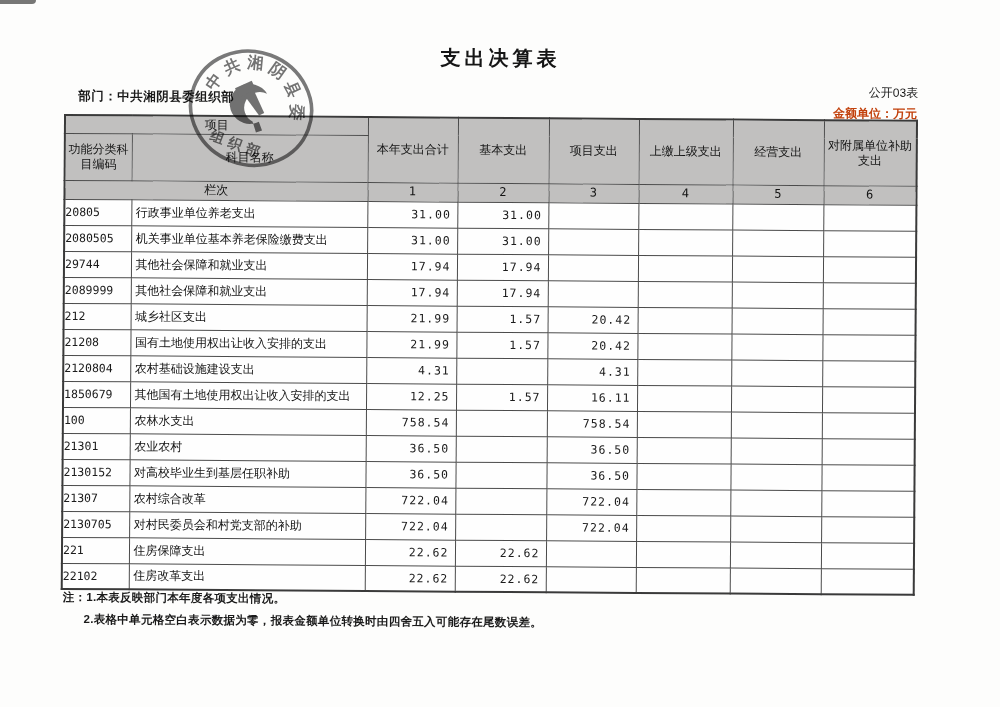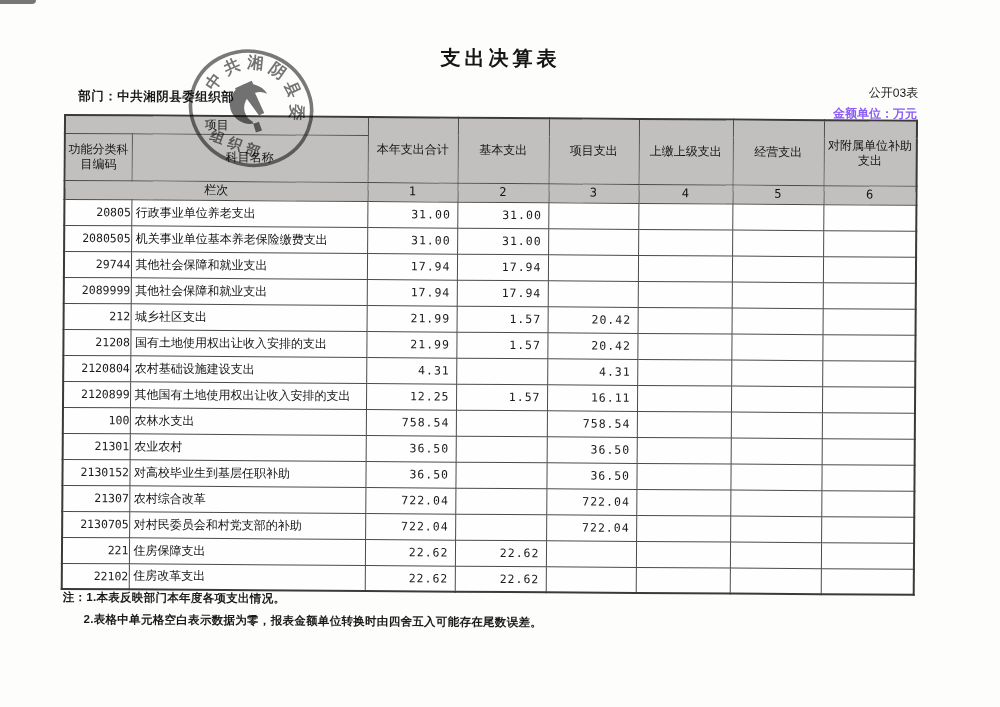--- a/index.html
+++ b/index.html
@@ -14,38 +14,38 @@
   }
   .tilt{position:absolute;left:0;top:0;width:1000px;height:707px;
     transform:rotate(.4deg);transform-origin:80px 120px}
   .title{
     position:absolute;top:42px;left:0;width:1000px;margin:0;text-align:center;
     font-family:"DejaVu Serif",serif;font-weight:bold;font-size:20px;
     letter-spacing:4px;color:#151515;
   }
   .dept{position:absolute;left:78px;top:88px;font-size:12.5px;font-weight:bold;letter-spacing:.5px;color:#1a1a1a}
   .form-code{position:absolute;top:79px;right:82px;font-size:12px;font-weight:normal;color:#1a1a1a}
-  .unit{position:absolute;top:100px;right:83px;font-size:12px;font-weight:bold;color:#8b5cf6}
+  .unit{position:absolute;top:100px;right:83px;font-size:12px;font-weight:bold;color:#c2410c}
 
   table.main{
     position:absolute;left:64px;top:114px;width:852px;
     border-collapse:collapse;table-layout:fixed;
     border:2px solid #3a3a3a;background:#fefefe;
   }
   .main th,.main td{border:1px solid #4b4b4b;padding:0;overflow:hidden}
   .main th{font-size:12px;font-weight:normal;color:#141414;text-align:center;vertical-align:middle;line-height:15px}
   .gray{background:#c1c0bf}
   .hrow1{height:18px}
   .hrow2{height:47px}
   .hrow3{height:19px}
   .code-h{word-break:break-all;padding:0 8px}
   .wrap{word-break:break-all;padding:0 10px}
   .num-h{font-family:"DejaVu Sans Mono",monospace;font-size:12px}
   tbody tr{height:26px}
-  td.code{font-family:"DejaVu Sans Mono",monospace;font-size:11.5px;text-align:right;color:#1b1b1b}
+  td.code{font-family:"DejaVu Sans Mono",monospace;font-size:11.5px;text-align:left;color:#1b1b1b}
   td.name{font-size:12px;text-align:left;padding-left:4px;white-space:nowrap;color:#141414}
   td.val{font-family:"DejaVu Sans Mono",monospace;font-size:11.5px;text-align:right;padding-right:6px;letter-spacing:1px;color:#1b1b1b}
 
   .notes{position:absolute;left:66px;top:587px;font-size:11.5px;font-weight:bold;
     line-height:21.5px;letter-spacing:.3px;color:#1a1a1a}
   .notes .note2{margin-left:21px}
 
   .stamp{position:absolute;left:185px;top:47px;width:134px;height:128px;
     mix-blend-mode:multiply;opacity:.85}
   .stamp text{font-family:"Liberation Serif",serif;fill:#5a5a5a;font-weight:bold}
@@ -164,21 +164,21 @@
             <td class="code">2120804</td>
             <td class="name">农村基础设施建设支出</td>
             <td class="val">4.31</td>
             <td class="val"></td>
             <td class="val">4.31</td>
             <td class="val"></td>
             <td class="val"></td>
             <td class="val"></td>
           </tr>
           <tr>
-            <td class="code">2120899</td>
+            <td class="code">1850679</td>
             <td class="name">其他国有土地使用权出让收入安排的支出</td>
             <td class="val">12.25</td>
             <td class="val">1.57</td>
             <td class="val">16.11</td>
             <td class="val"></td>
             <td class="val"></td>
             <td class="val"></td>
           </tr>
           <tr>
             <td class="code">100</td>

